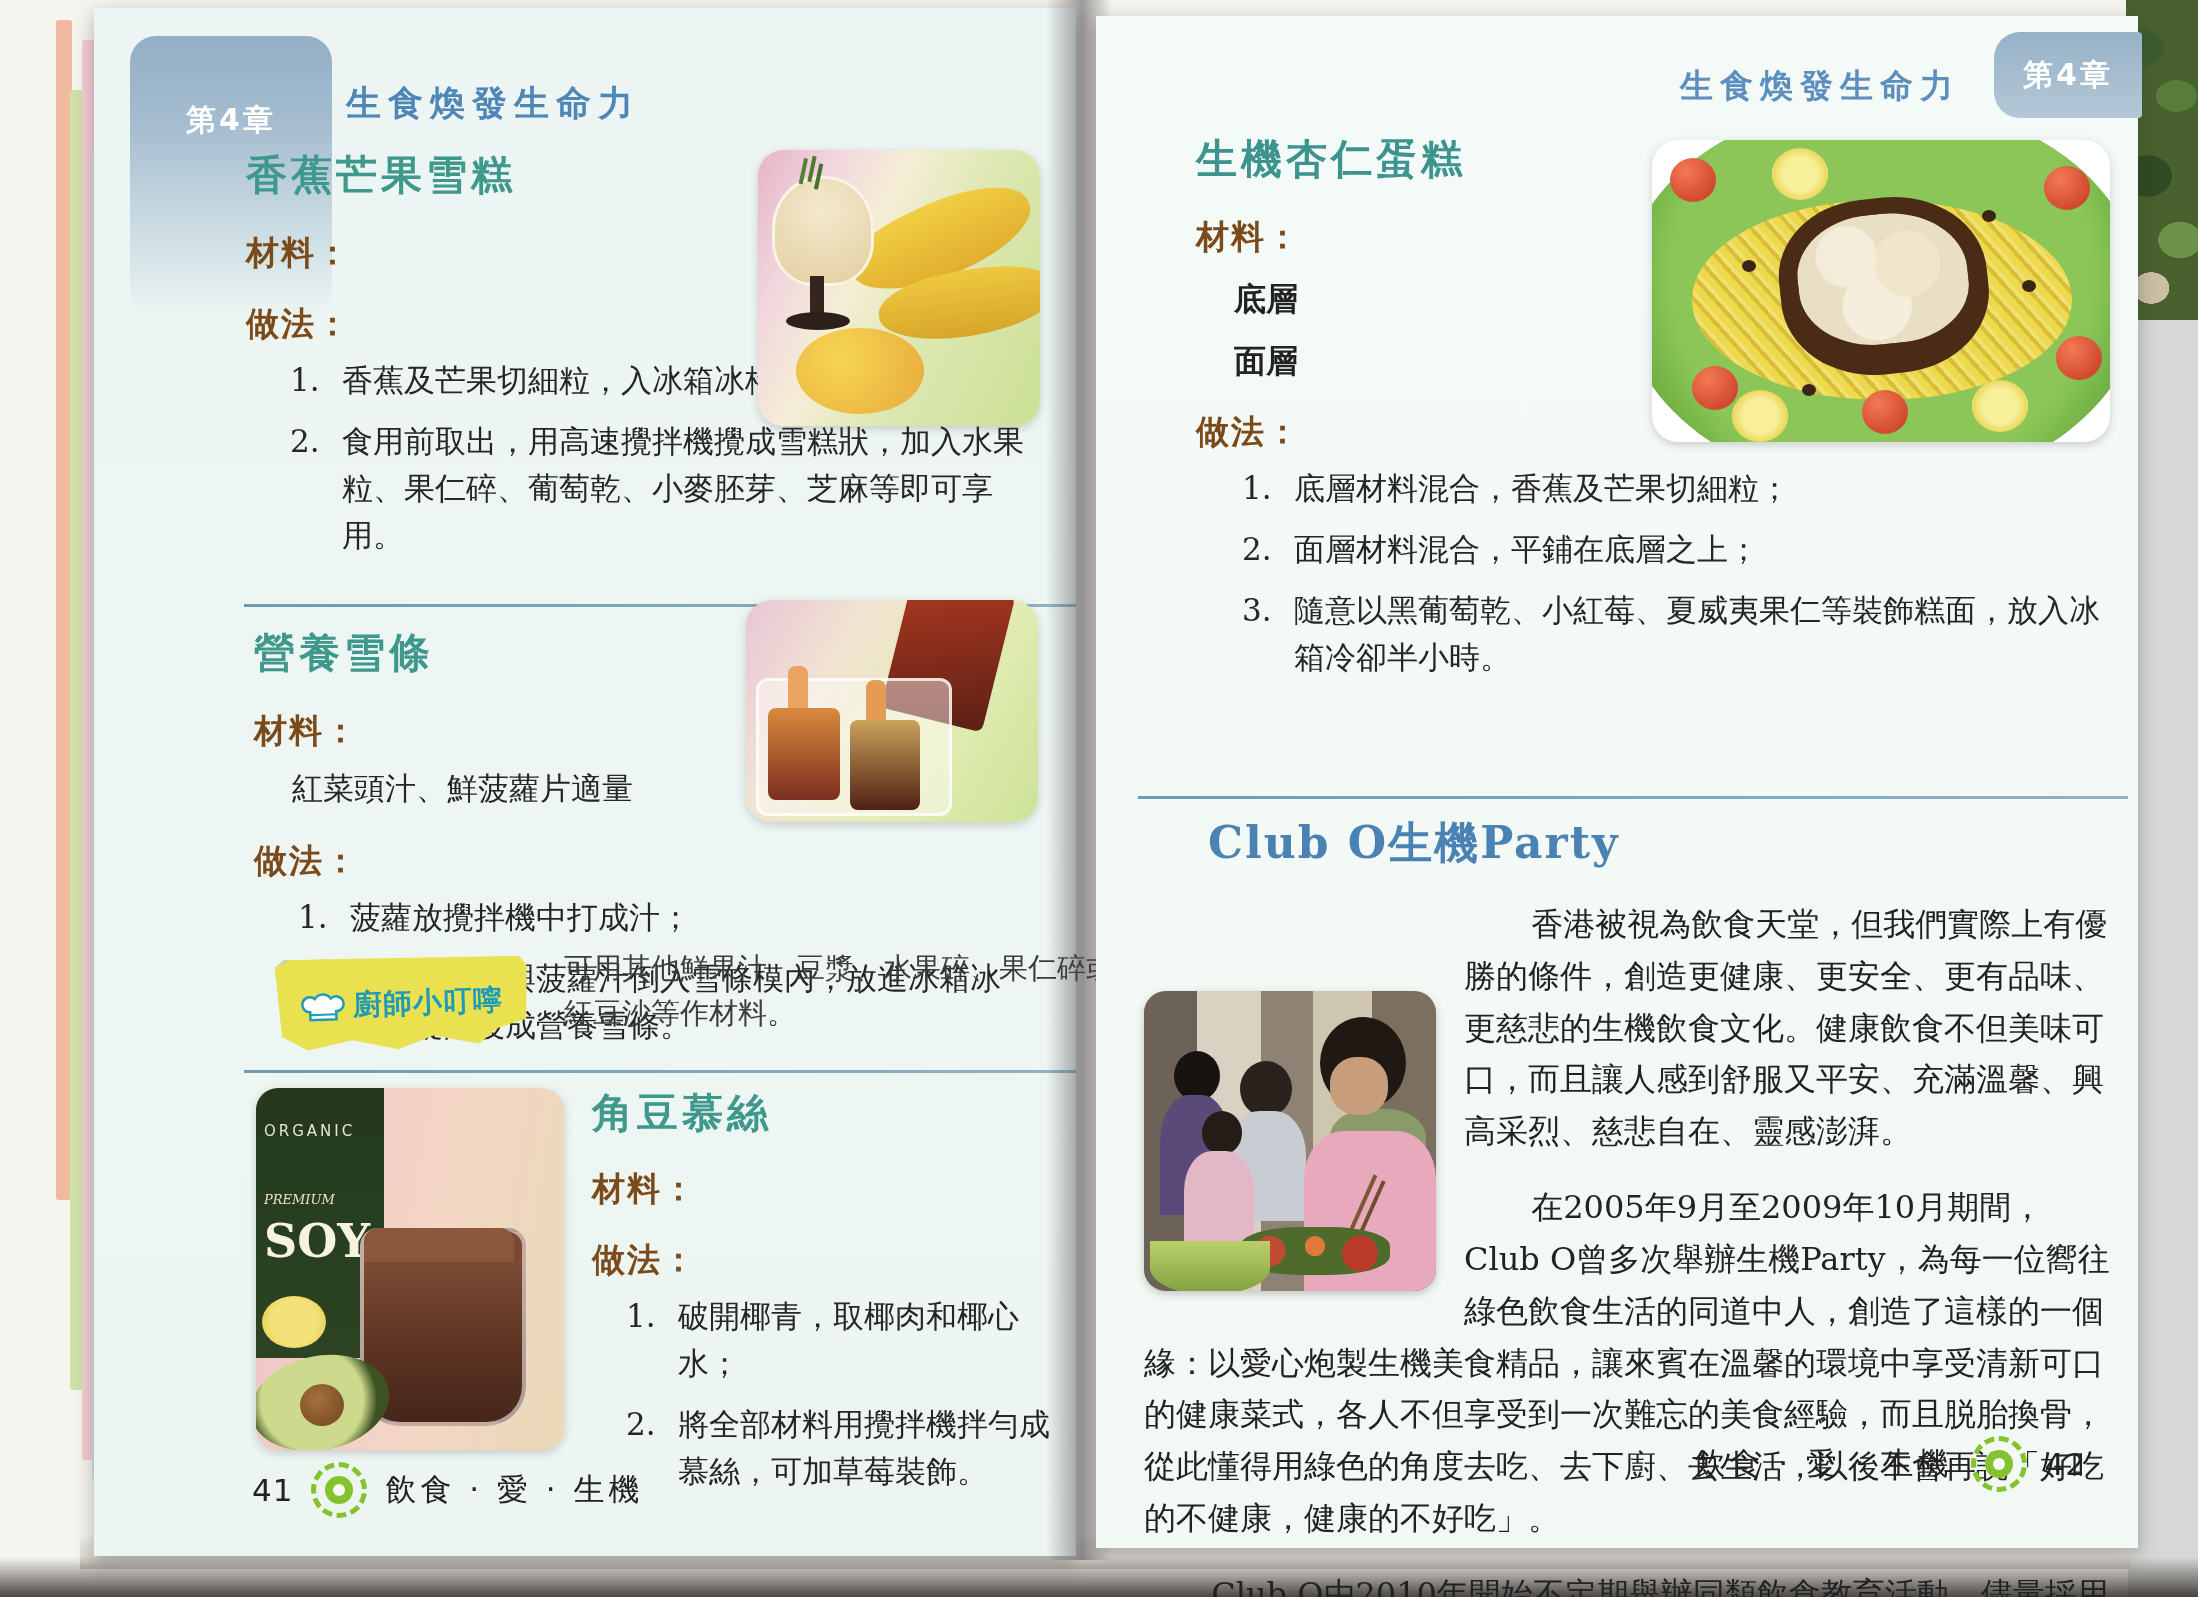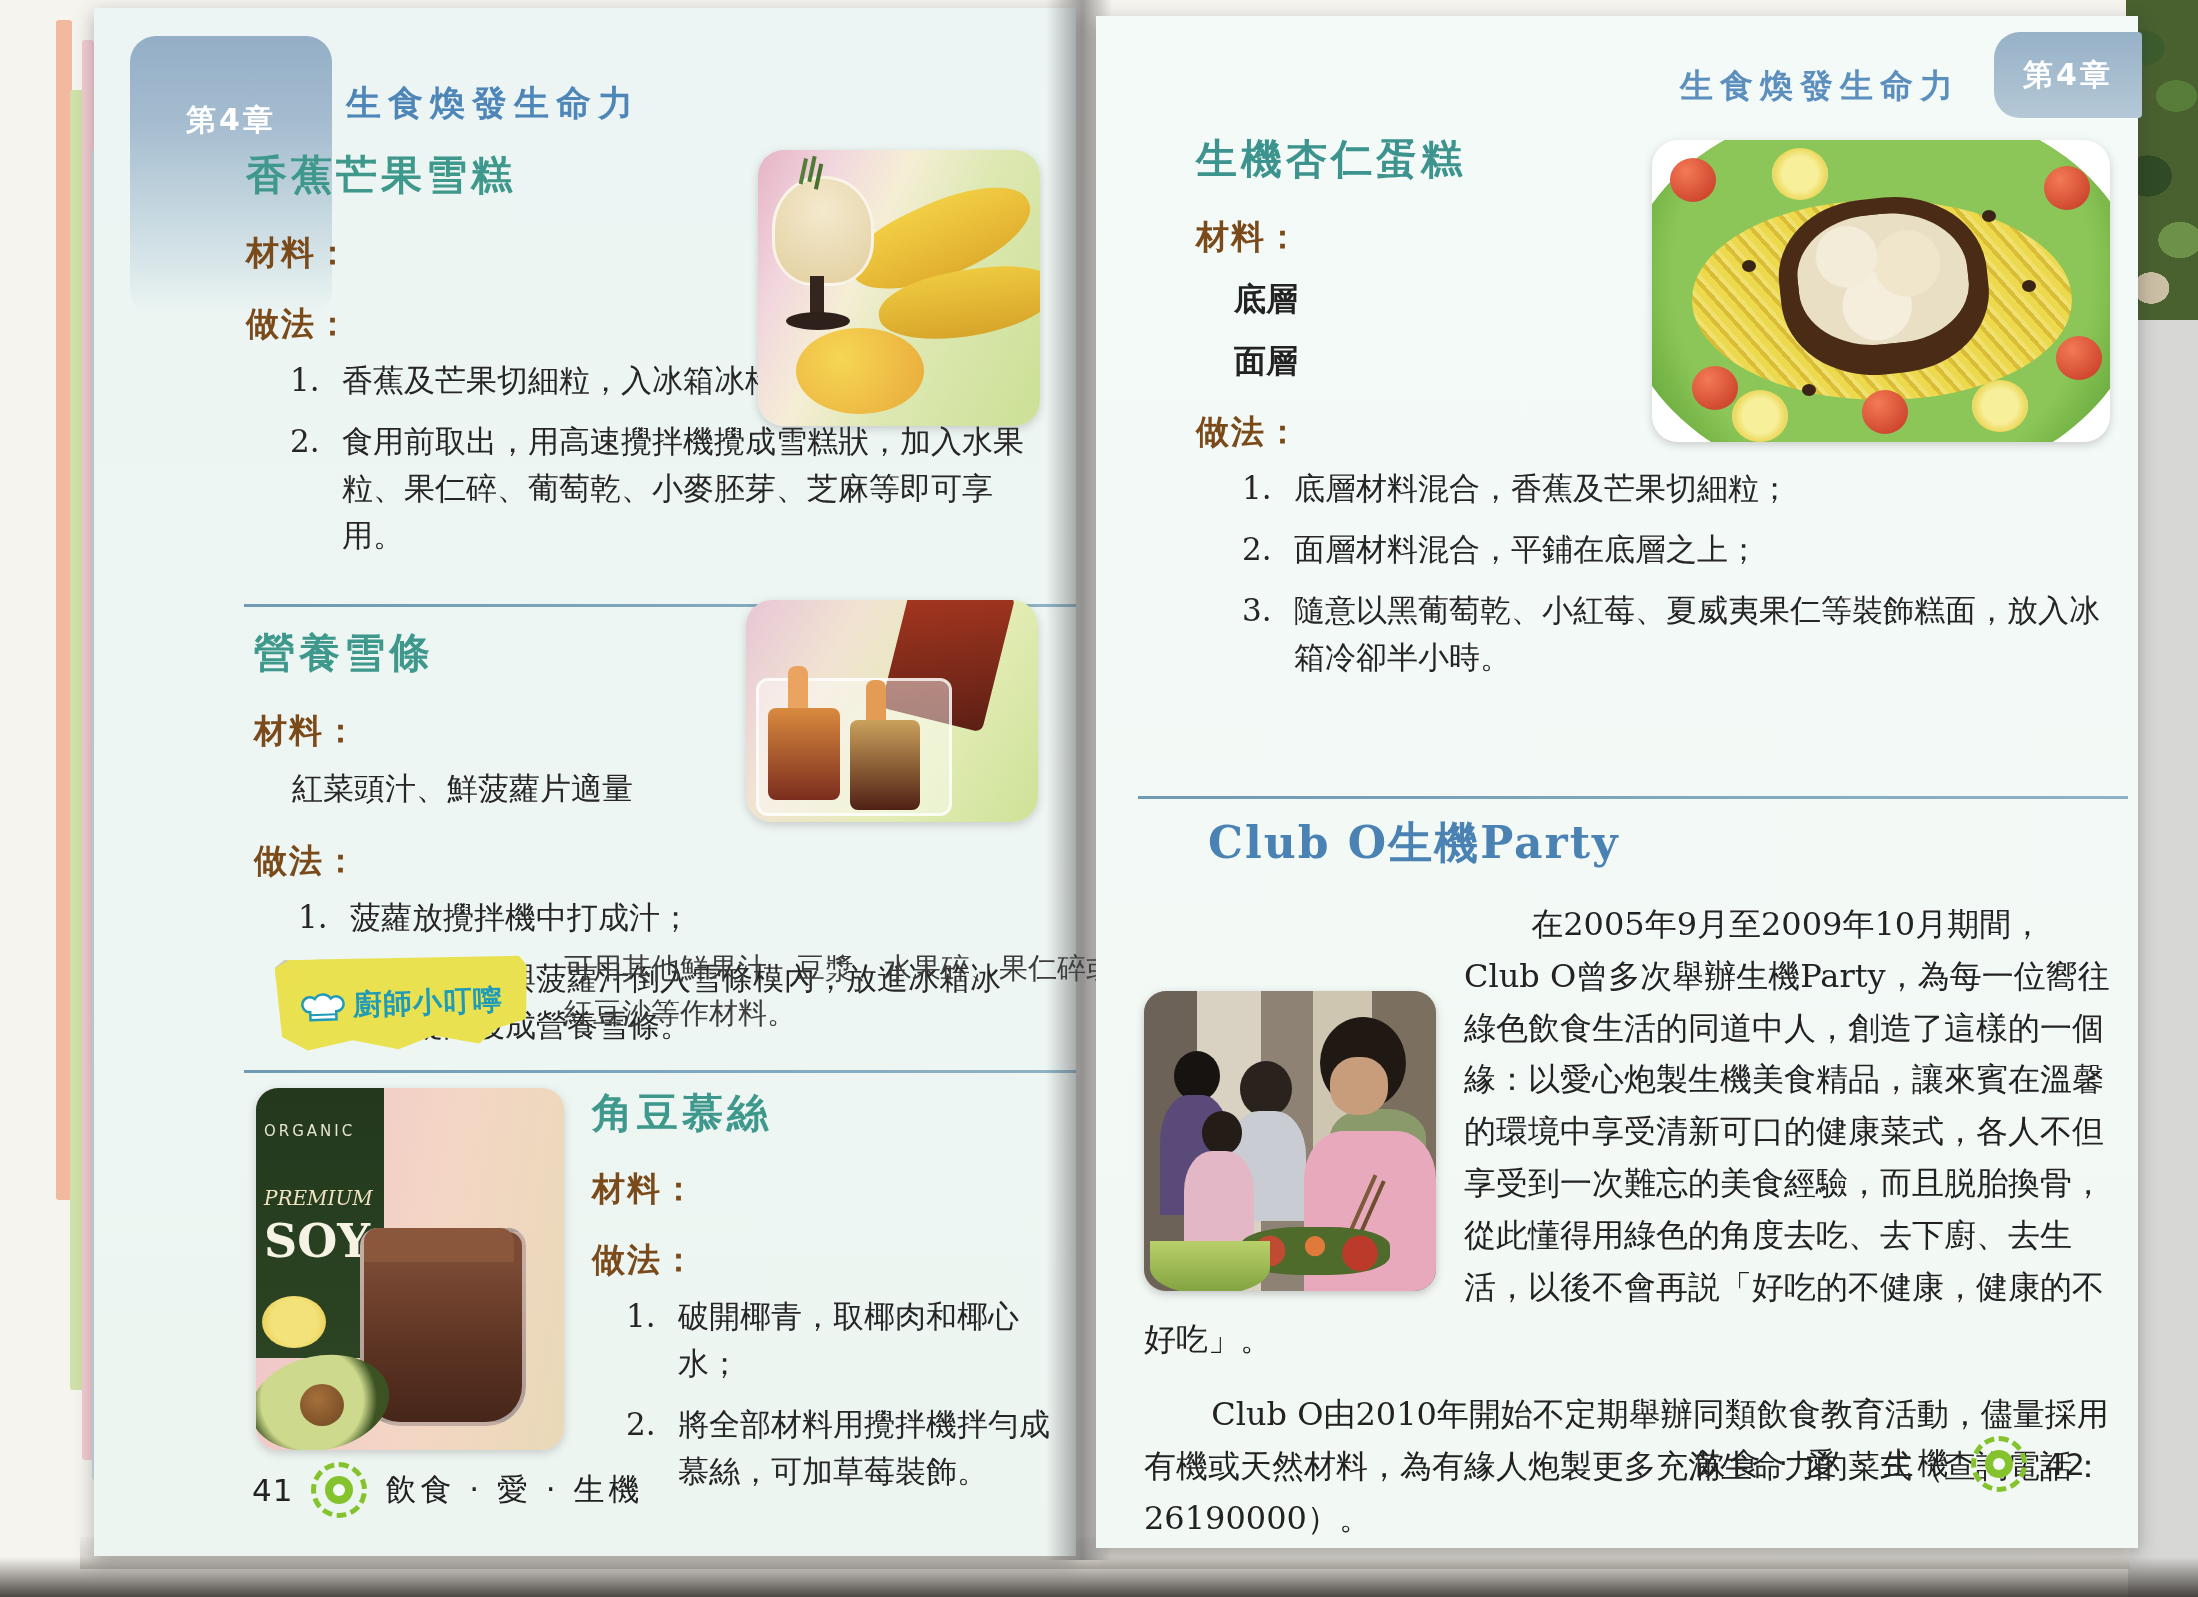--- a/index.html
+++ b/index.html
@@ -99,21 +99,21 @@
   .tray{left:10px;top:78px;width:190px;height:132px;background:rgba(255,255,255,.45);
     border:3px solid rgba(255,255,255,.75);border-radius:12px;}
   .cup1{left:22px;top:108px;width:72px;height:92px;background:linear-gradient(180deg,#d98a3f,#7a2d1d);border-radius:8px;}
   .cup2{left:104px;top:120px;width:70px;height:90px;background:linear-gradient(180deg,#caa15c,#4f2014);border-radius:8px;}
   .stick-s1{left:42px;top:66px;width:20px;height:52px;background:#eaa45f;border-radius:8px;}
   .stick-s2{left:120px;top:80px;width:20px;height:50px;background:#e49c54;border-radius:8px;}
 
   
   .soy-box{left:0;top:0;width:128px;height:270px;background:linear-gradient(180deg,#23381d,#2c4423);}
   .soy-t1{left:8px;top:34px;color:#e8e4d2;font-size:15px;letter-spacing:3px;font-family:"DejaVu Sans","Liberation Sans",sans-serif;}
-  .soy-t2{left:8px;top:98px;color:#efe3c2;font-size:20px;font-style:italic;font-family:"DejaVu Serif","Liberation Serif",serif;}
+  .soy-t2{left:8px;top:104px;color:#efe3c2;font-size:13px;font-style:italic;font-family:"DejaVu Serif","Liberation Serif",serif;}
   .soy-t3{left:8px;top:126px;color:#f6f2e4;font-size:46px;font-weight:700;font-family:"DejaVu Serif","Liberation Serif",serif;}
   .mousse-glass{left:104px;top:140px;width:158px;height:190px;background:linear-gradient(180deg,#7a4a34 18%,#5d3423 60%,#46261a);
     border:4px solid rgba(255,255,255,.55);border-radius:18px 18px 40px 40px;}
   .mousse-top{left:108px;top:140px;width:150px;height:34px;background:#8a573d;border-radius:14px 14px 0 0;}
   .avocado{left:-6px;top:268px;width:140px;height:94px;background:radial-gradient(circle at 45% 45%,#cdd98c 55%,#3c5222 70%);border-radius:50%;transform:rotate(-12deg);}
   .avo-pit{left:44px;top:296px;width:44px;height:42px;background:radial-gradient(circle at 40% 35%,#a5703c,#6f451f);border-radius:50%;}
   .lemon3{left:6px;top:208px;width:64px;height:52px;background:radial-gradient(circle,#f3e27a 55%,#e3c23f);border-radius:50%;}
 
   
   .plate{left:-30px;top:-40px;width:520px;height:390px;background:radial-gradient(circle at 50% 45%,#8cc658 0 62%,#6aab3e 78%,#5d9c36);border-radius:50%;}
@@ -338,20 +338,21 @@
           <div class="el head h4a"></div>
           <div class="el person b4a"></div>
           <div class="el person shirt"></div>
           <div class="el head h-main"></div>
           <div class="el head f-main"></div>
           <div class="el person apron"></div>
           <div class="el chop"></div>
           <div class="el salad"></div>
           <div class="el bowl"></div>
         </div>
+        <p>香港被視為飲食天堂，但我們實際上有優勝的條件，創造更健康、更安全、更有品味、更慈悲的生機飲食文化。健康飲食不但美味可口，而且讓人感到舒服又平安、充滿溫馨、興高采烈、慈悲自在、靈感澎湃。</p>
         <p>在2005年9月至2009年10月期間，Club O曾多次舉辦生機Party，為每一位嚮往綠色飲食生活的同道中人，創造了這樣的一個緣：以愛心炮製生機美食精品，讓來賓在溫馨的環境中享受清新可口的健康菜式，各人不但享受到一次難忘的美食經驗，而且脱胎換骨，從此懂得用綠色的角度去吃、去下廚、去生活，以後不會再説「好吃的不健康，健康的不好吃」。</p>
       </div>
       <p>Club O由2010年開始不定期舉辦同類飲食教育活動，儘量採用有機或天然材料，為有緣人炮製更多充滿生命力的菜式（查詢電話：26190000）。</p>
     </div>
 
     <div class="footer footer-r">
       <span class="slogan">飲食 · 愛 · 生機</span>
       <span class="logo">
           <span class="logo-core">
             <span class="logo-hole"></span>

